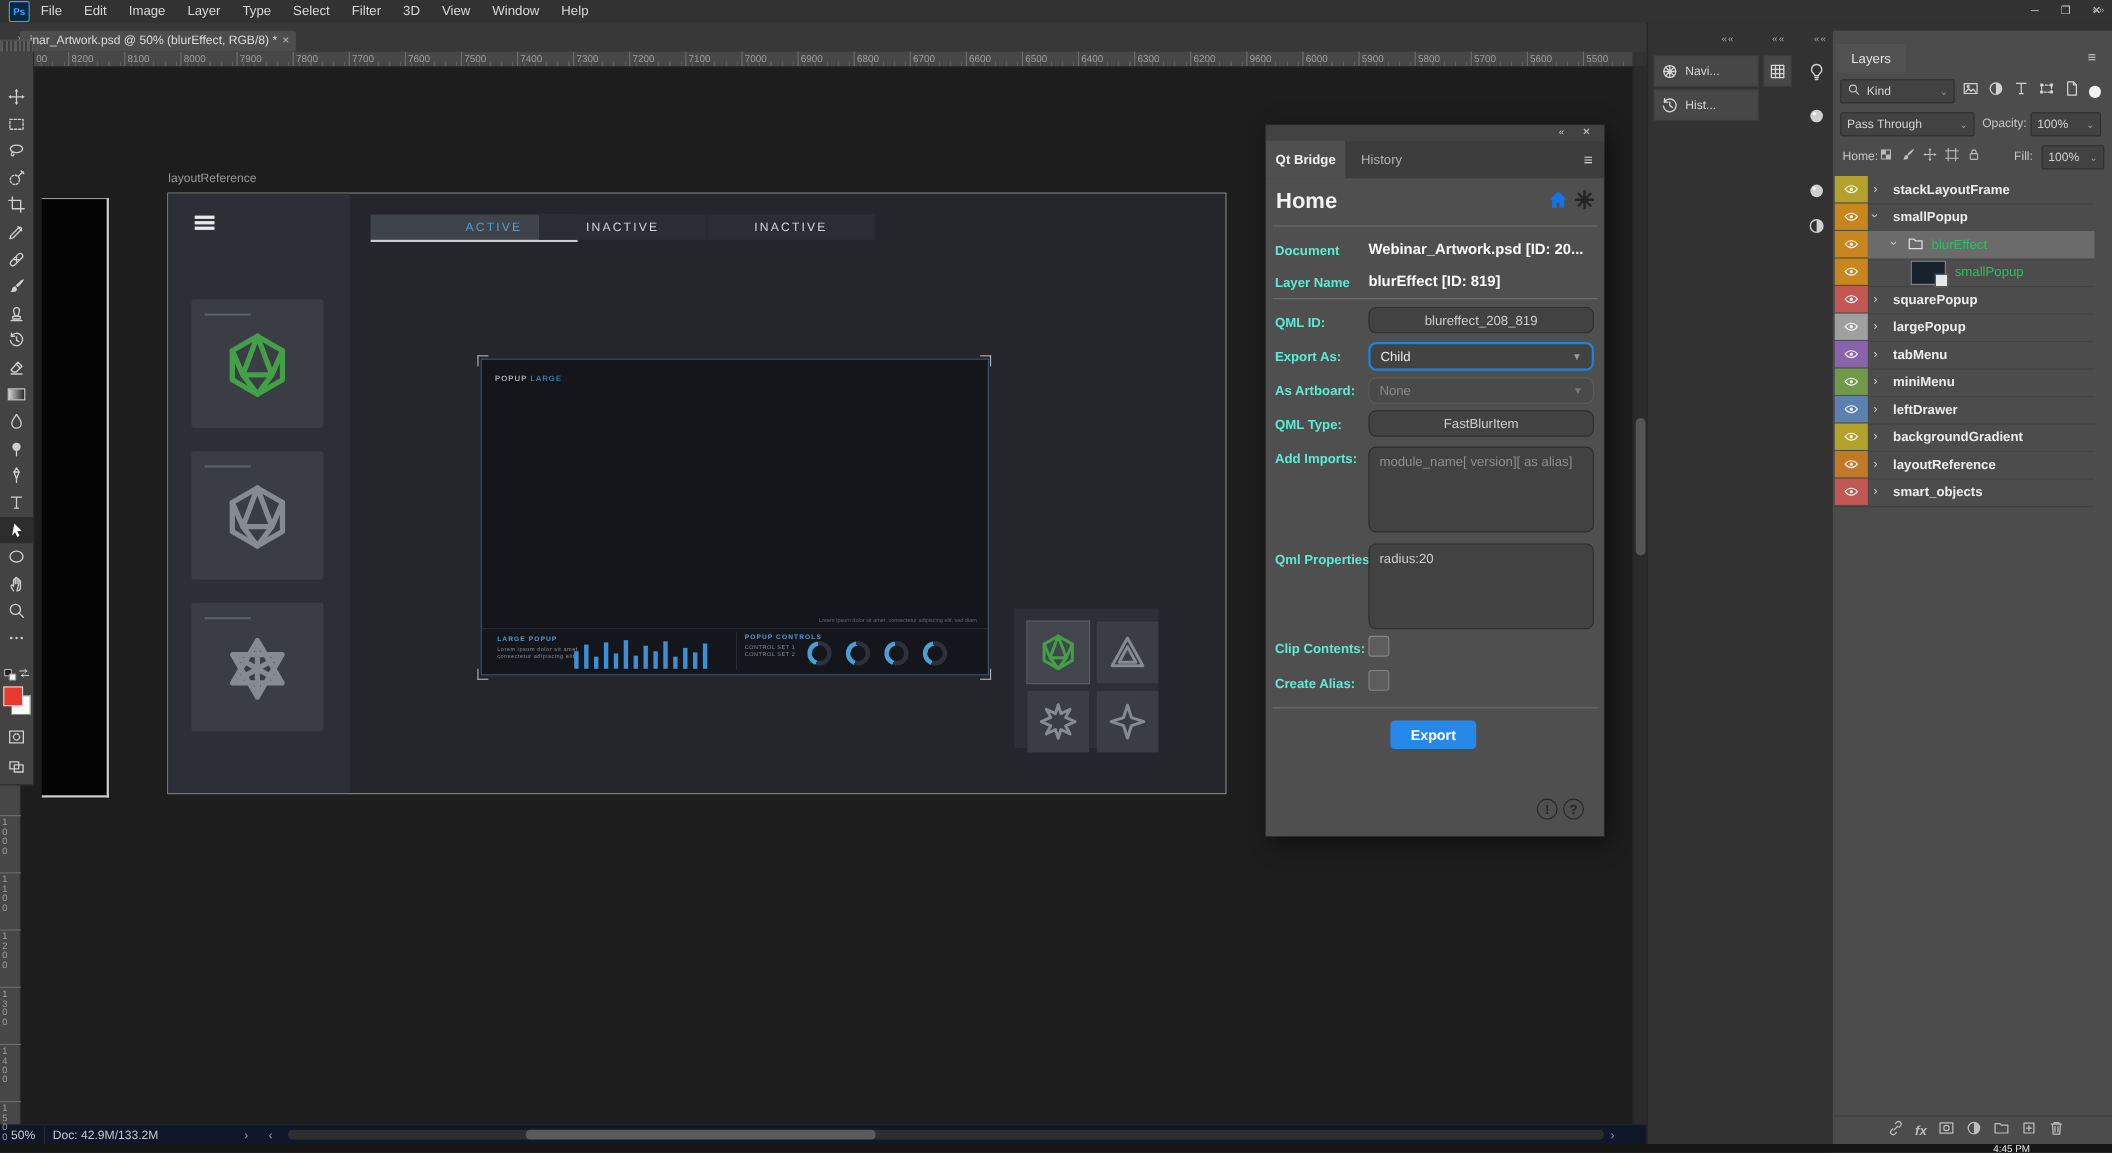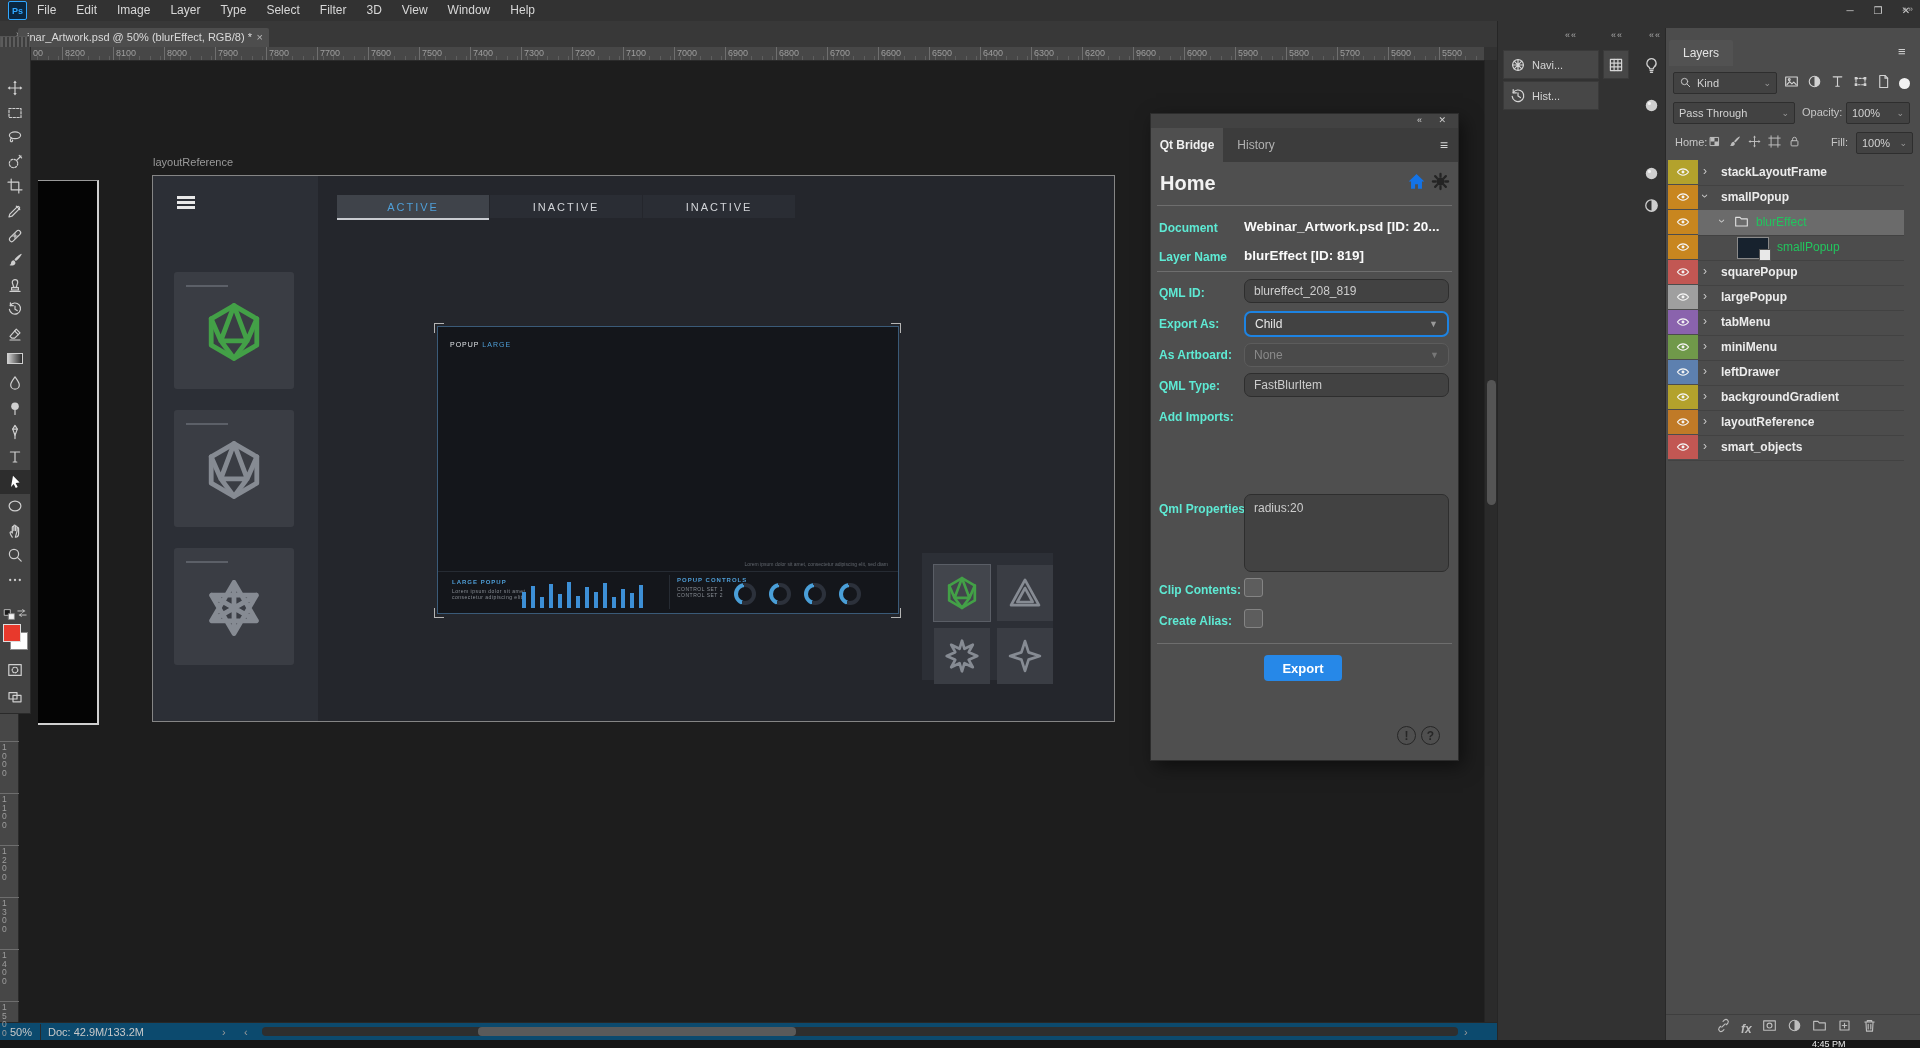--- a/index.html
+++ b/index.html
@@ -55,21 +55,21 @@
   #bars{display:flex;align-items:flex-end;gap:5px;}
   #bars div{width:4px;background:#3d8fd6;}
   .knob{position:absolute;width:22px;height:22px;border-radius:50%;background:conic-gradient(from 200deg,#4a9fd8 0deg 150deg,#2c313b 150deg 360deg);}
   .knob::after{content:"";position:absolute;left:4px;top:4px;width:14px;height:14px;border-radius:50%;background:#14161b;}
   #shapegrid{background:#2c2f36;}
   .shapecard{position:absolute;width:56px;height:56px;background:#3a3d44;display:flex;align-items:center;justify-content:center;}
   .shapecard.sel{background:#42454c;box-shadow:0 0 0 1px #5a5e66;}
   
   #vsb{left:1484px;top:60px;width:13px;height:962px;background:#2b2b2b;border-left:1px solid #242424;}
   #vsb .thumb{position:absolute;left:2px;top:320px;width:9px;height:125px;background:#555;border-radius:5px;}
-  #statusbar{left:0;top:1022px;width:1497px;height:18px;background:#0c4a6e;border-top:1px solid #272727;font-size:11px;color:#c9c9c9;}
+  #statusbar{left:0;top:1022px;width:1497px;height:18px;background:#0f172a;border-top:1px solid #272727;font-size:11px;color:#c9c9c9;}
   #hsb{position:absolute;left:262px;top:4px;width:1196px;height:9px;background:#2e2e2e;border-radius:4px;}
   #hsb .thumb{position:absolute;left:216px;top:0;width:318px;height:9px;background:#5a5a5a;border-radius:4px;}
   
   #dock{left:1497px;top:21px;width:423px;height:1019px;background:#323232;border-left:1px solid #262626;}
   .cpanel{position:absolute;width:96px;height:29px;background:#474747;border:1px solid #3a3a3a;display:flex;align-items:center;
           font-size:11px;color:#d5d5d5;gap:6px;padding-left:6px;box-sizing:border-box;}
   .stripbtn{position:absolute;width:26px;height:26px;display:flex;align-items:center;justify-content:center;color:#cfcfcf;}
   .collapse{position:absolute;font-size:9px;color:#a8a8a8;letter-spacing:1px;}
   
   #layers{left:1665px;top:28px;width:255px;height:1020px;background:#4c4c4c;border-left:1px solid #292929;}
@@ -95,21 +95,21 @@
   #qtb{left:1151px;top:114px;width:307px;height:646px;background:#4f4f4f;z-index:5;
        box-shadow:0 0 0 1px #2c2c2c,5px 6px 18px rgba(0,0,0,.55);font-size:12px;}
   #qtb-head{position:absolute;left:0;top:0;width:100%;height:14px;background:#424242;}
   #qtb-tabs{position:absolute;left:0;top:14px;width:100%;height:34px;background:#3c3c3c;}
   .qtab{position:absolute;top:0;height:34px;display:flex;align-items:center;justify-content:center;font-size:12px;}
   .qtab.on{background:#4f4f4f;color:#f0f0f0;font-weight:bold;}
   .qtab.off{color:#b2b2b2;}
   .qlabel{position:absolute;left:8px;font-weight:bold;color:#5eead4;}
   .qvalue{position:absolute;left:93px;font-weight:bold;color:#fafafa;font-size:13.5px;}
   .qinput{position:absolute;left:93px;width:205px;height:24px;background:#424242;border:1px solid #2e2e2e;border-radius:7px;
-          color:#cdcdcd;font-size:12px;padding:0 9px;box-sizing:border-box;font-family:"Liberation Sans",sans-serif;}
+          color:#cdcdcd;font-size:12px;padding:0 9px;box-sizing:border-box;font-family:"Liberation Sans",sans-serif;text-align:center;}
   .qarea{position:absolute;left:93px;width:205px;background:#424242;border:1px solid #2e2e2e;border-radius:7px;color:#cdcdcd;
          font-size:12px;padding:6px 9px;box-sizing:border-box;resize:none;font-family:"Liberation Sans",sans-serif;}
   .qarea::placeholder,.qinput::placeholder{color:#8e8e8e;}
   .qcheck{position:absolute;left:93px;width:17px;height:17px;background:#5d5d5d;border:1px solid #848484;border-radius:3px;}
   .qhr{position:absolute;left:6px;width:295px;height:1px;background:#6e6e6e;}
   #qexport{position:absolute;left:113px;top:541px;width:78px;height:26px;background:#2688e8;border:none;border-radius:4px;
            color:#fff;font-weight:bold;font-size:13px;font-family:"Liberation Sans",sans-serif;}
   .qcircle{position:absolute;width:17px;height:17px;border:1.6px solid #262626;border-radius:50%;color:#262626;
            font-size:12px;font-weight:bold;display:flex;align-items:center;justify-content:center;}
   #clockstrip{left:0;top:1040px;width:1920px;height:8px;background:#161616;overflow:hidden;z-index:9;}
@@ -175,21 +175,21 @@
               <path d="M8 1.4 13.7 4.7v6.6L8 14.6 2.3 11.3V4.7z"></path>
               <path d="M8 1.4 11.3 10.2H4.7zM2.3 4.7l2.4 5.5M13.7 4.7l-2.4 5.5M8 14.6l-3.3-4.4M8 14.6l3.3-4.4M8 1.4 4.7 10.2M8 1.4l3.3 8.8"></path>
             </svg></div>
         </div>
         <div class="thumbcard" style="position: absolute; left: 21px; top: 372px;">
           <div class="line"></div>
           <div class="ic"><svg width="64" height="64" viewBox="0 0 16 16" fill="none" stroke="#868b93" stroke-width="1.2" stroke-linecap="round" stroke-linejoin="round">
               <path d="M8 1.6v12.8M2.4 4.8l11.2 6.4M13.6 4.8 2.4 11.2M8 1.6 13.6 11.2H2.4zM8 14.4 2.4 4.8h11.2z"></path>
             </svg></div>
         </div>
-        <div class="mocktab on" style="position: absolute; left: 184px; top: 19px;">ACTIVE</div>
+        <div class="mocktab on" style="position: absolute; left: 184px; top: 19px; padding-left: 36px;">ACTIVE</div>
         <div class="mocktab" style="position: absolute; left: 337px; top: 19px;">INACTIVE</div>
         <div class="mocktab" style="position: absolute; left: 490px; top: 19px;">INACTIVE</div>
         <div id="popup" style="position: absolute; left: 284px; top: 150px; width: 460px; height: 286px;">
           <div style="position: absolute; left: 12px; top: 6px;"><span class="pp-title">POPUP </span><span class="pp-title pp-accent">LARGE</span></div>
           <div style="position: absolute; left: 170px; top: 234px; width: 280px; text-align: right; font-size: 5px; color: rgb(97, 102, 109);">Lorem ipsum dolor sit amet, consectetur adipiscing elit, sed diam</div>
           <div style="position: absolute; left: 0px; top: 244px; width: 460px; height: 1px; background: rgb(38, 43, 51);"></div>
           <div style="position: absolute; left: 14px; top: 252px;">
             <div class="tinyblue">LARGE POPUP</div>
             <div class="tinygray" style="margin-top:3px">Lorem ipsum dolor sit amet</div>
             <div class="tinygray">consectetur adipiscing elit</div>
@@ -795,20 +795,21 @@
     <span class="qlabel" style="top:234px">As Artboard:</span>
     <div class="qinput" style="top:229px;border-color:#5c5c5c;background:#4a4a4a;display:flex;align-items:center;color:#8a8a8a">
       <span>None</span>
       <span style="margin-left:auto;color:#777;font-size:9px">▼</span>
     </div>
 
     <span class="qlabel" style="top:265px">QML Type:</span>
     <input class="qinput" style="top: 259px;" value="FastBlurItem">
 
     <span class="qlabel" style="top:296px">Add Imports:</span>
+    <textarea class="qarea" style="top: 292px; height: 78px;" placeholder="module_name[ version][ as alias]"></textarea>
 
     <span class="qlabel" style="top:388px">Qml Properties:</span>
     <textarea class="qarea" style="top: 380px; height: 78px;">radius:20</textarea>
 
     <span class="qlabel" style="top:469px">Clip Contents:</span>
     <div class="qcheck" style="top:464px"></div>
 
     <span class="qlabel" style="top:500px">Create Alias:</span>
     <div class="qcheck" style="top:495px"></div>
 

